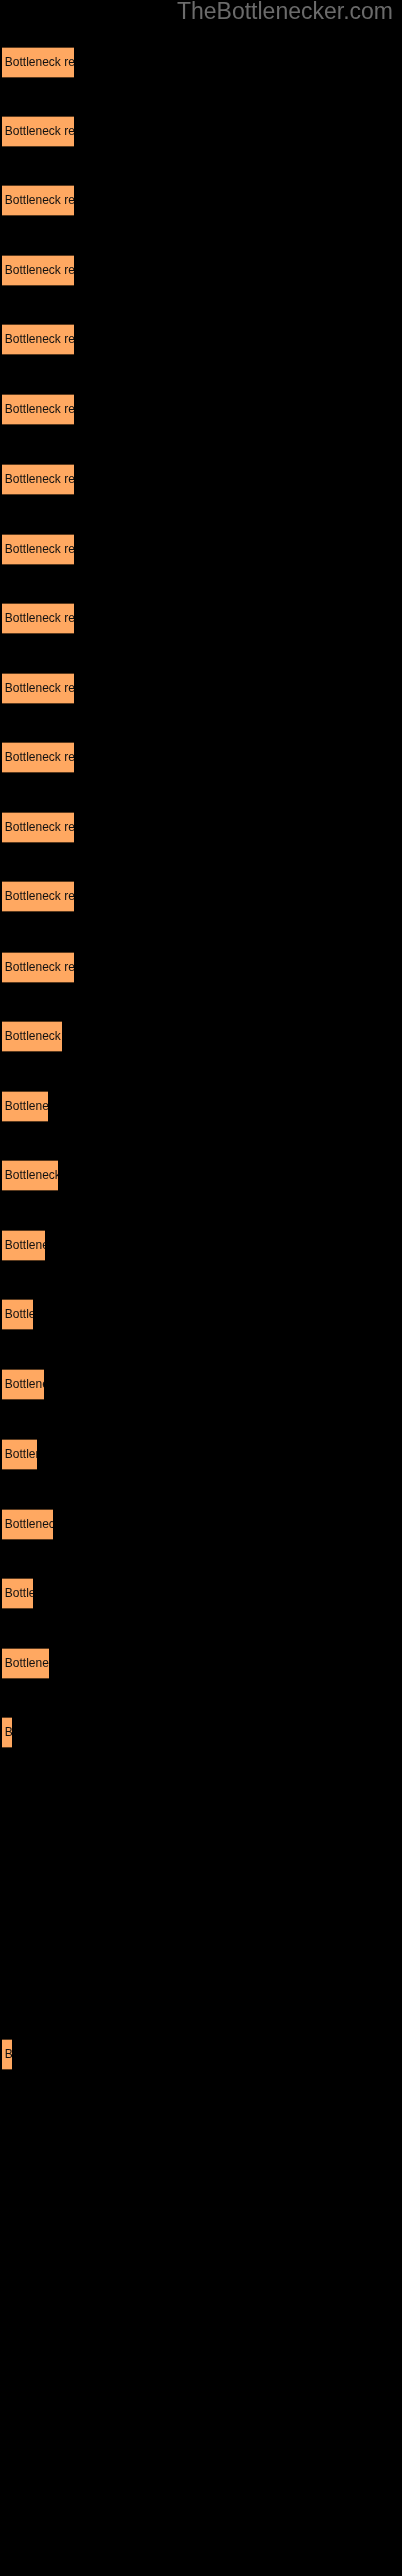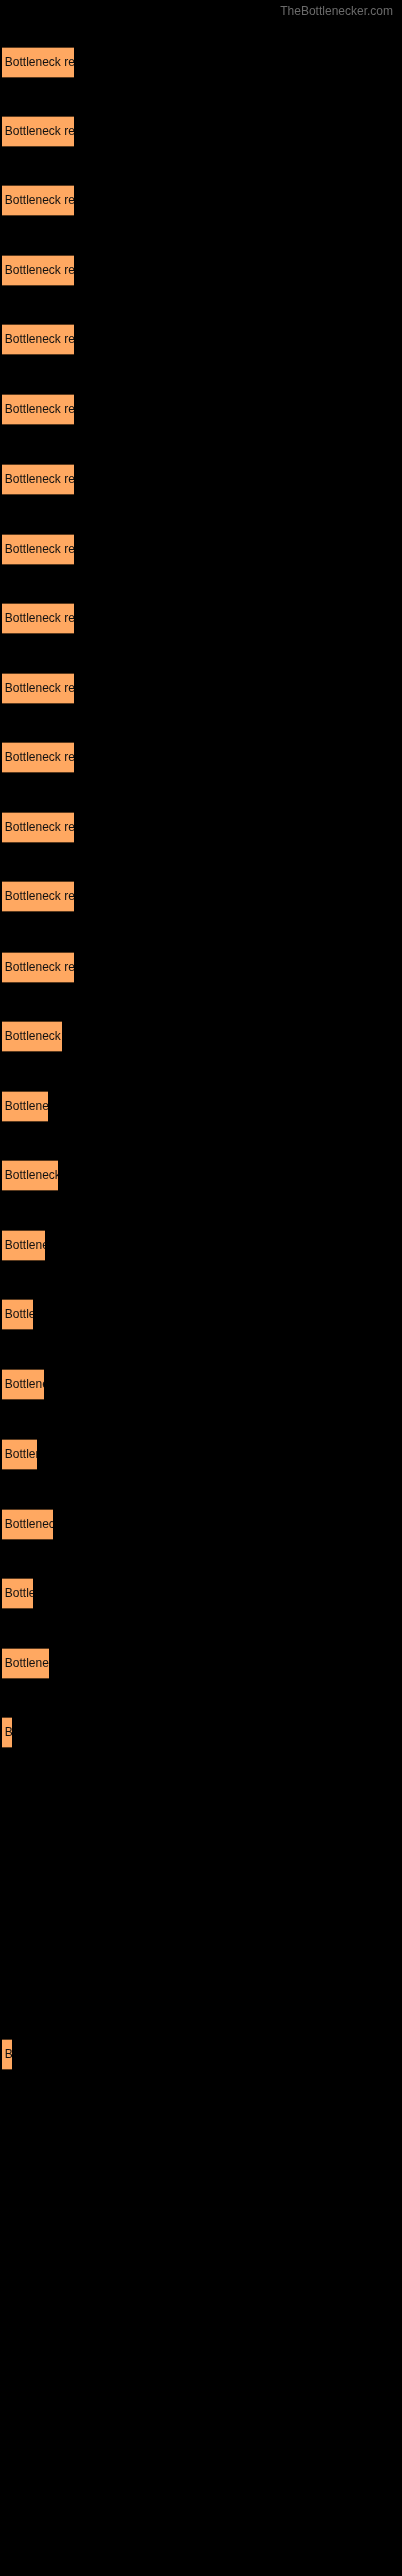--- a/index.html
+++ b/index.html
@@ -24,21 +24,21 @@
     height: 2576px;
     background: #000000;
   }
   .watermark {
     position: absolute;
     top: 0px;
     left: 0;
     width: 393px;
     text-align: right;
     color: #6b6b6b;
-    font-size: 12px;
+    font-size: 23px;
     font-family: "Liberation Sans", sans-serif;
     letter-spacing: 0px;
     line-height: 22.5px;
     white-space: nowrap;
     user-select: none;
   }
   .bars-layer {
     position: absolute;
     left: 0;
     top: 0;

